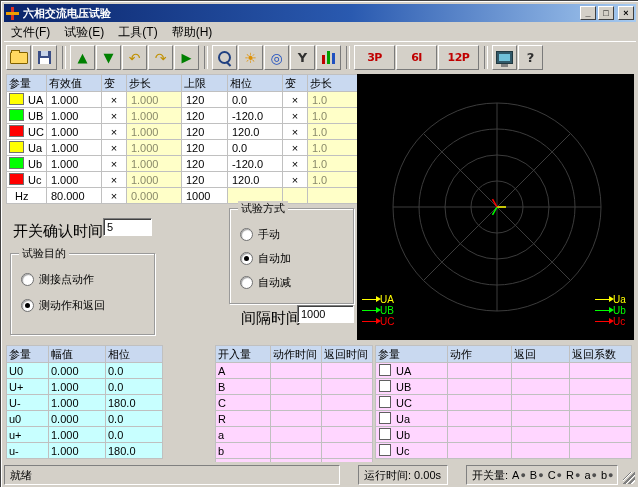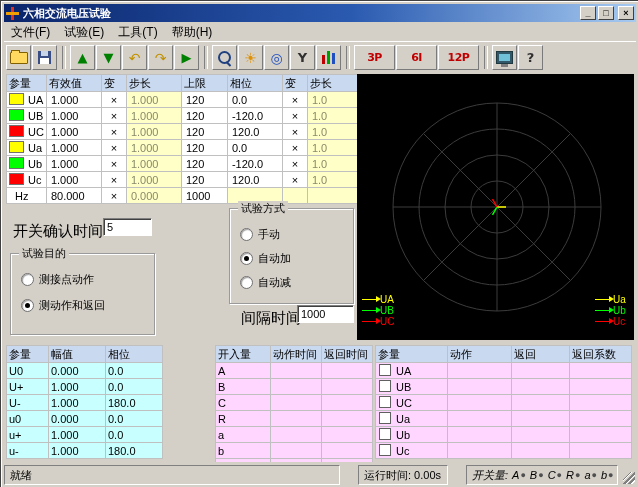--- a/index.html
+++ b/index.html
@@ -63,21 +63,21 @@
   .seq-table{position:absolute;left:5px;top:344px;}
   .seq-table th{background:#e4e8e8;}
   .seq-table td{background:#c8ffff;padding-left:4px;}
   .clip{position:absolute;overflow:hidden;}
   .sw-table th,.res-table th{background:#e4e4e4;}
   .sw-table td,.res-table td{background:#ffd6ff;padding-left:4px;}
   .cb{display:inline-block;width:10px;height:10px;background:#fff;border:1px solid #606060;vertical-align:-1px;margin:0 5px 0 1px;}
   
   .statusbar{position:absolute;left:3px;right:3px;top:464px;height:20px;display:flex;align-items:stretch;}
   .sb-panel{border:1px solid;border-color:#808080 #fff #fff #808080;margin-right:18px;font-size:11px;display:flex;align-items:center;padding:0 5px;white-space:nowrap;overflow:hidden;}
-  .sb-1{width:324px;} .sb-2{width:78px;} .sb-3{flex:1;font-style:italic;}
+  .sb-1{width:324px;} .sb-2{width:78px;} .sb-3{flex:1;}
   .sw-item{margin-left:4px;display:inline-flex;align-items:center;}
   .sw-dot{font-size:9px;color:#505050;margin-left:1px;}
   .grip{position:absolute;right:4px;bottom:4px;width:12px;height:12px;background:
     linear-gradient(315deg,transparent 0 2px,#fff 2px 3px,#808080 3px 5px,transparent 5px 6px,#fff 6px 7px,#808080 7px 9px,transparent 9px 10px,#fff 10px 11px,#808080 11px 12px,transparent 12px);}
 </style>
 </head>
 <body>
 
 <div class="window">
 

